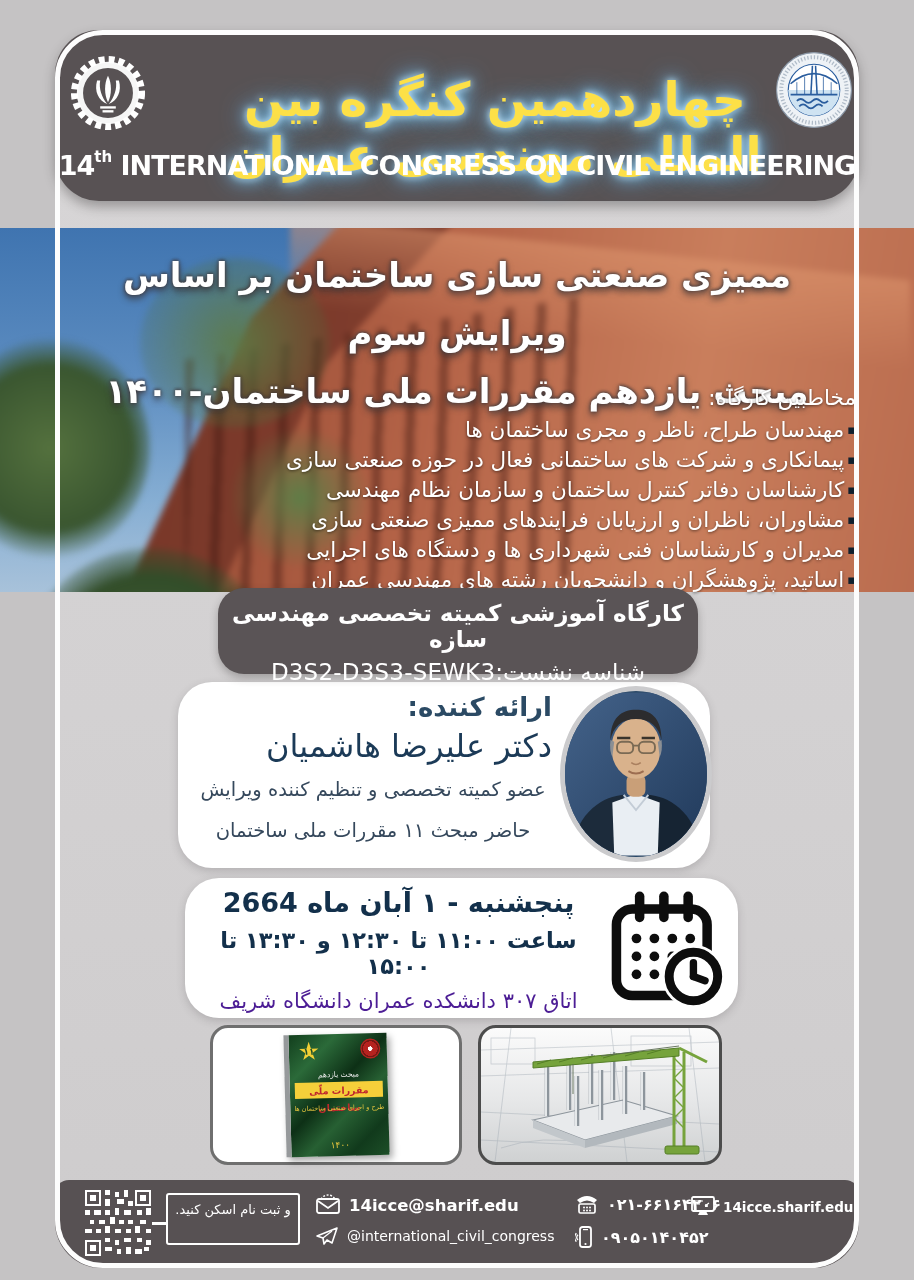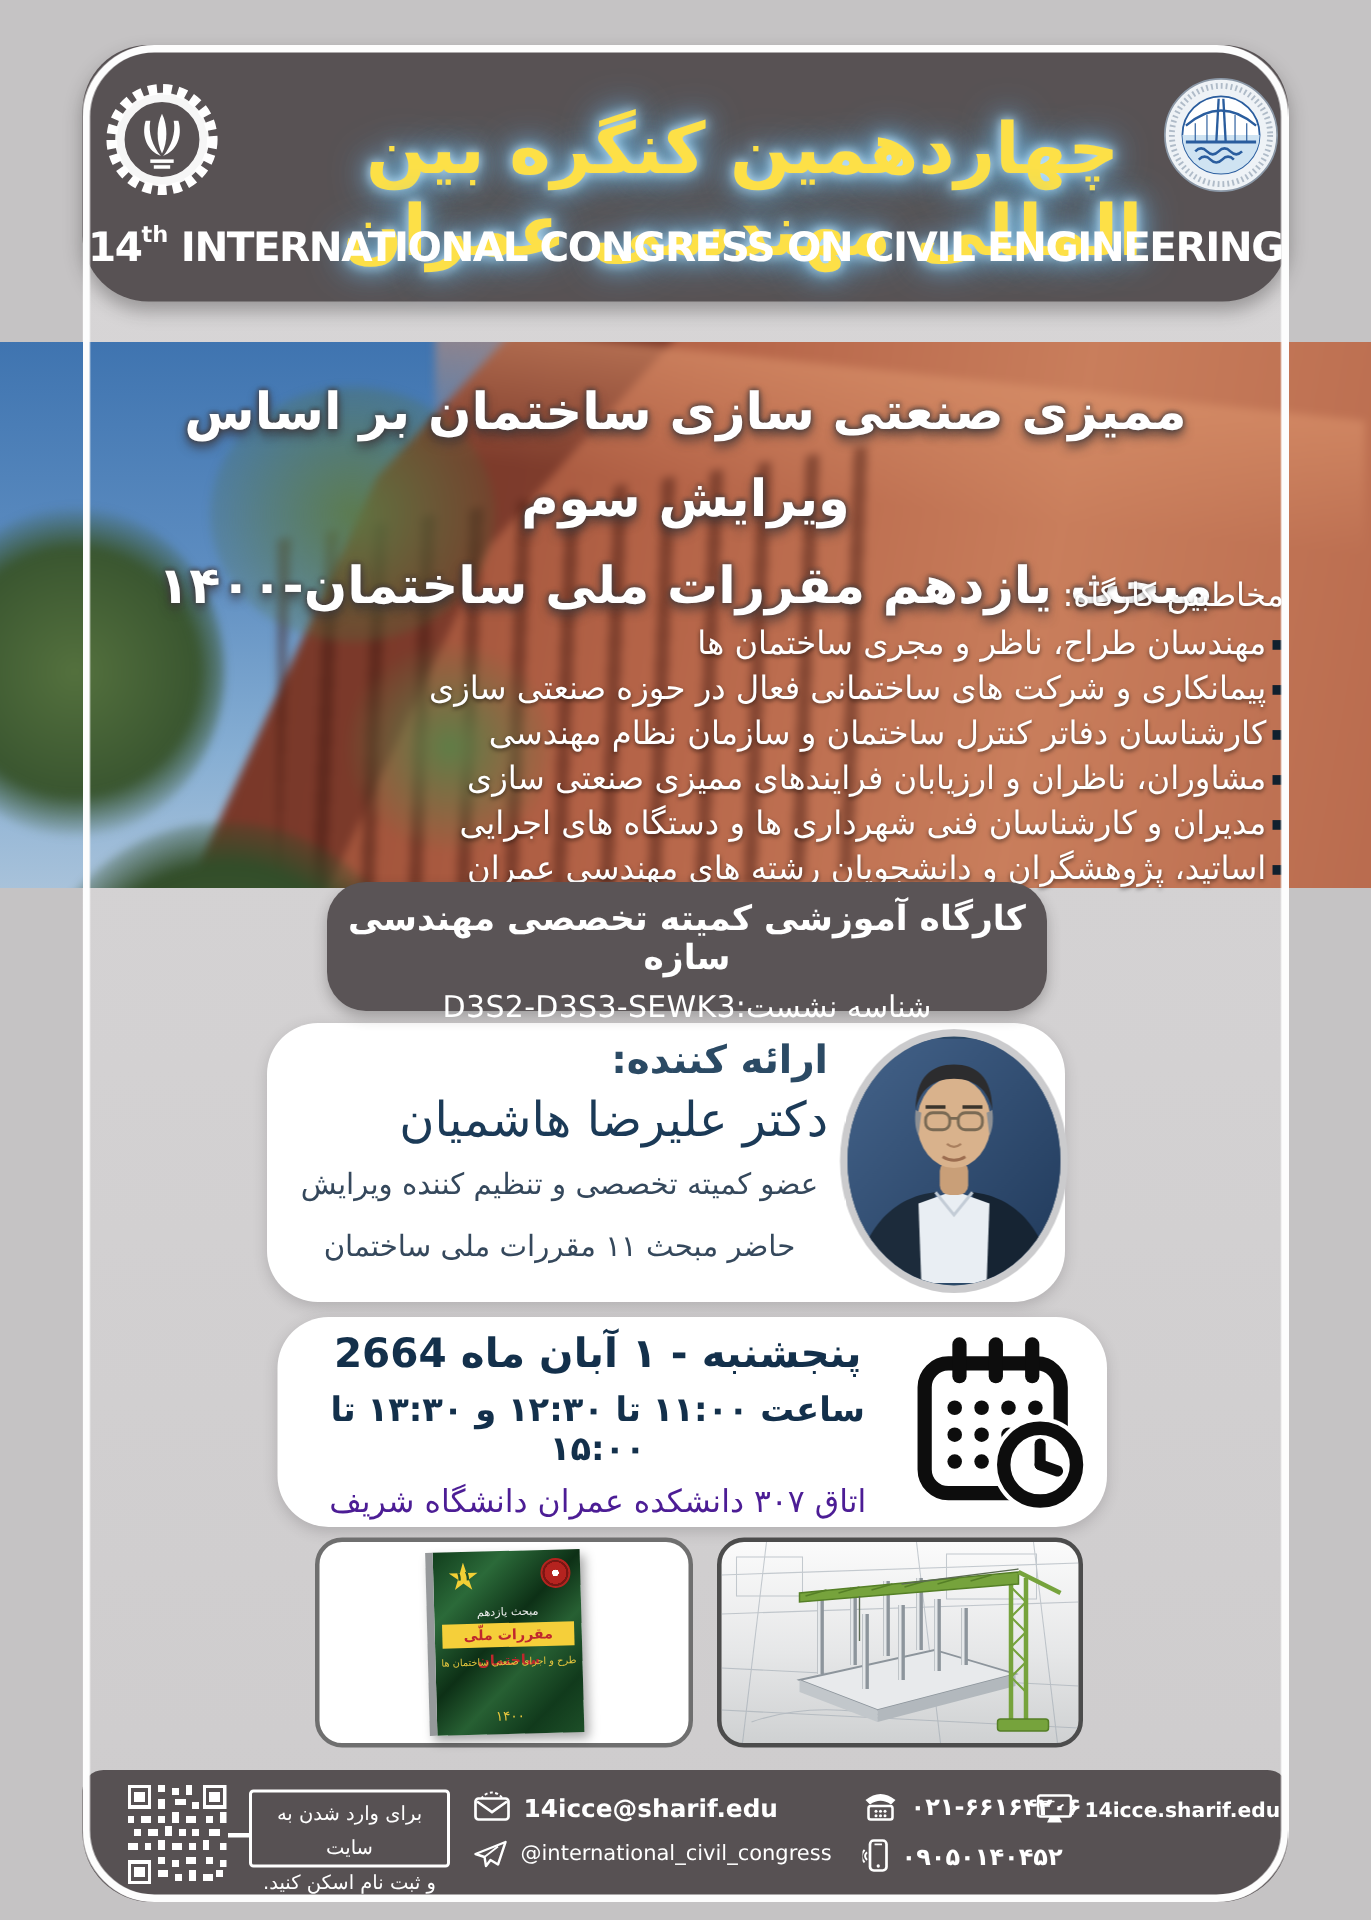--- a/index.html
+++ b/index.html
@@ -52,21 +52,21 @@
     text-shadow:0 0 4px rgba(66,60,62,.95),0 4px 7px rgba(56,50,52,.8),0 -1px 3px rgba(66,60,62,.6);}
   .audience{position:absolute;right:58px;top:384px;width:730px;z-index:4;direction:rtl;text-align:right;
     color:#fff;font-size:21.5px;line-height:27px;text-shadow:0 1px 3px rgba(0,0,0,.55);}
   .audience .head{margin-bottom:5px;}
   .audience .item .blt{font-size:13px;position:relative;top:-3px;margin-left:3px;color:#10202e;text-shadow:none;}
 
   
   .session{position:absolute;left:218px;top:588px;width:480px;height:86px;background:#5a5456;border-radius:26px;
     z-index:5;color:#fff;text-align:center;box-shadow:0 4px 9px rgba(40,36,38,.3);}
   .session .l1{direction:rtl;font-size:23px;font-weight:bold;margin-top:12px;}
-  .session .l2{direction:rtl;font-size:20px;margin-top:7px;letter-spacing:.2px;}
+  .session .l2{direction:rtl;font-size:23px;margin-top:7px;letter-spacing:.2px;}
 
   
   .pcard{position:absolute;left:178px;top:682px;width:532px;height:186px;background:#fff;border-radius:34px;
     z-index:4;box-shadow:0 3px 9px rgba(70,66,68,.22);}
   .ptext{position:absolute;left:16px;right:158px;top:10px;direction:rtl;text-align:right;}
   .ptext .p-head{font-size:26px;font-weight:bold;color:#2b4a64;}
   .ptext .p-name{font-size:32px;font-weight:normal;color:#1b3a57;margin-top:5px;}
   .ptext .p-role{font-size:19.5px;color:#35485c;line-height:33px;margin-top:8px;text-align:center;}
   .pphoto{position:absolute;left:560px;top:686px;width:152px;height:176px;border-radius:50%;
     border:5px solid #cbcbcd;overflow:hidden;z-index:5;background:#2c4a68;box-sizing:border-box;}
@@ -359,21 +359,20 @@
           <rect x="27" y="22" width="2" height="2"></rect>
         <rect x="9" y="25" width="3" height="2"></rect>
           <rect x="14" y="26" width="2" height="2"></rect>
           <rect x="18" y="25" width="2" height="3"></rect>
           <rect x="22" y="26" width="3" height="2"></rect>
           <rect x="26" y="25" width="2" height="2"></rect>
       </g>
     </svg>
     <div class="connector"></div>
     <div class="note-box">
-      <div>برای وارد شدن به سایت</div>
       <div>و ثبت نام اسکن کنید.</div>
     </div>
 
     <div class="f-row f-email">
       <span class="f-ico">
         <svg width="26" height="22" viewBox="0 0 26 22">
           <circle cx="13" cy="9" r="8" fill="none" stroke="#fff" stroke-width="1.4" stroke-dasharray="2 1.6"></circle>
           <rect x="2" y="5" width="22" height="14" rx="2" fill="#575153" stroke="#fff" stroke-width="1.8"></rect>
           <path d="M3,7 L13,14 L23,7" fill="none" stroke="#fff" stroke-width="1.8"></path>
         </svg>

